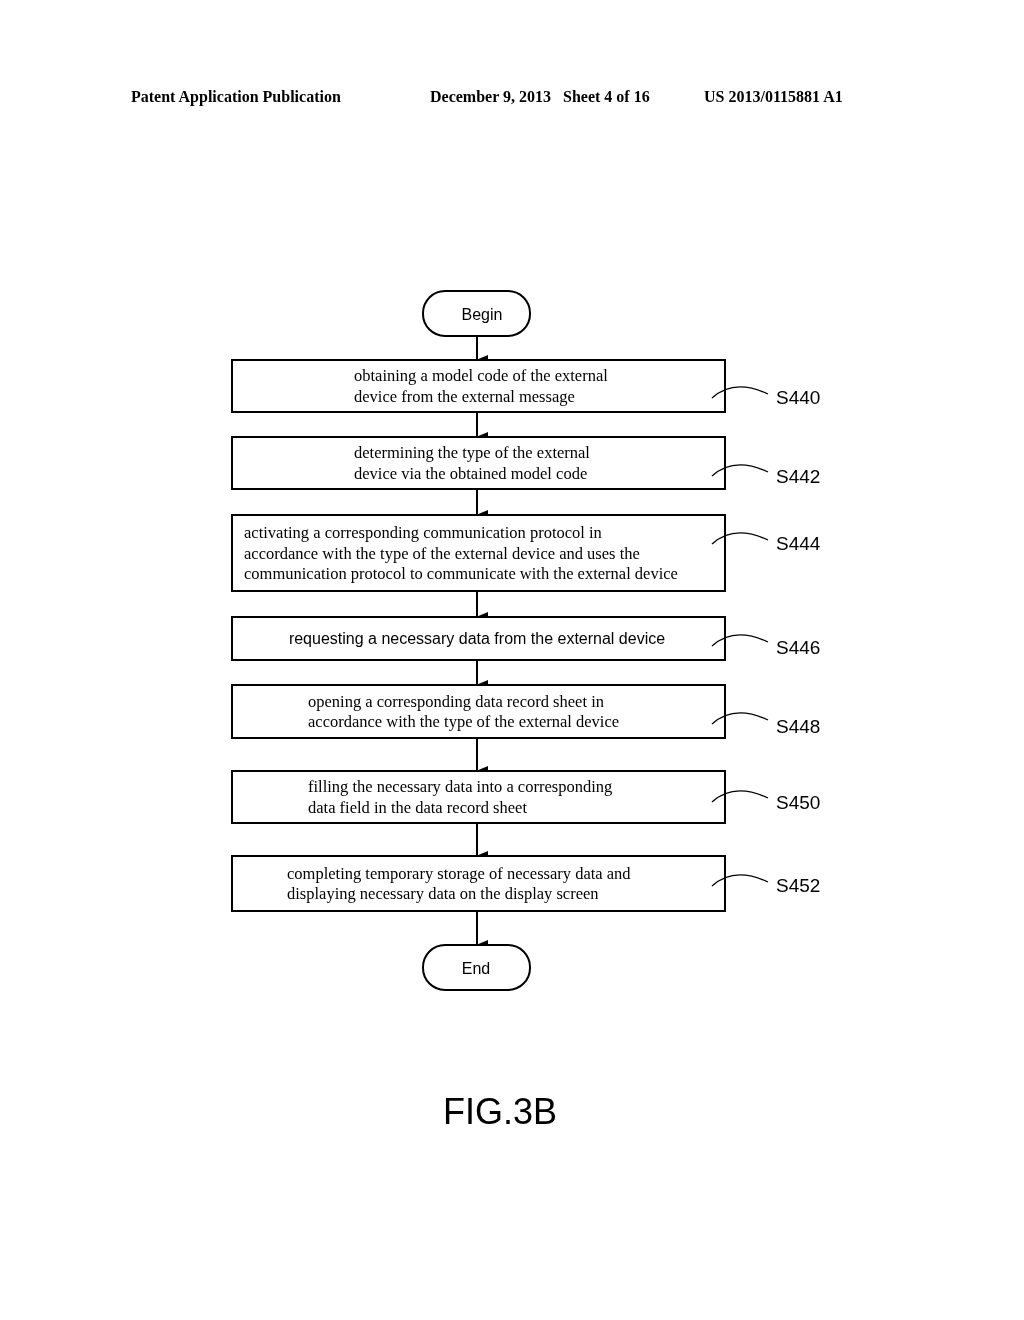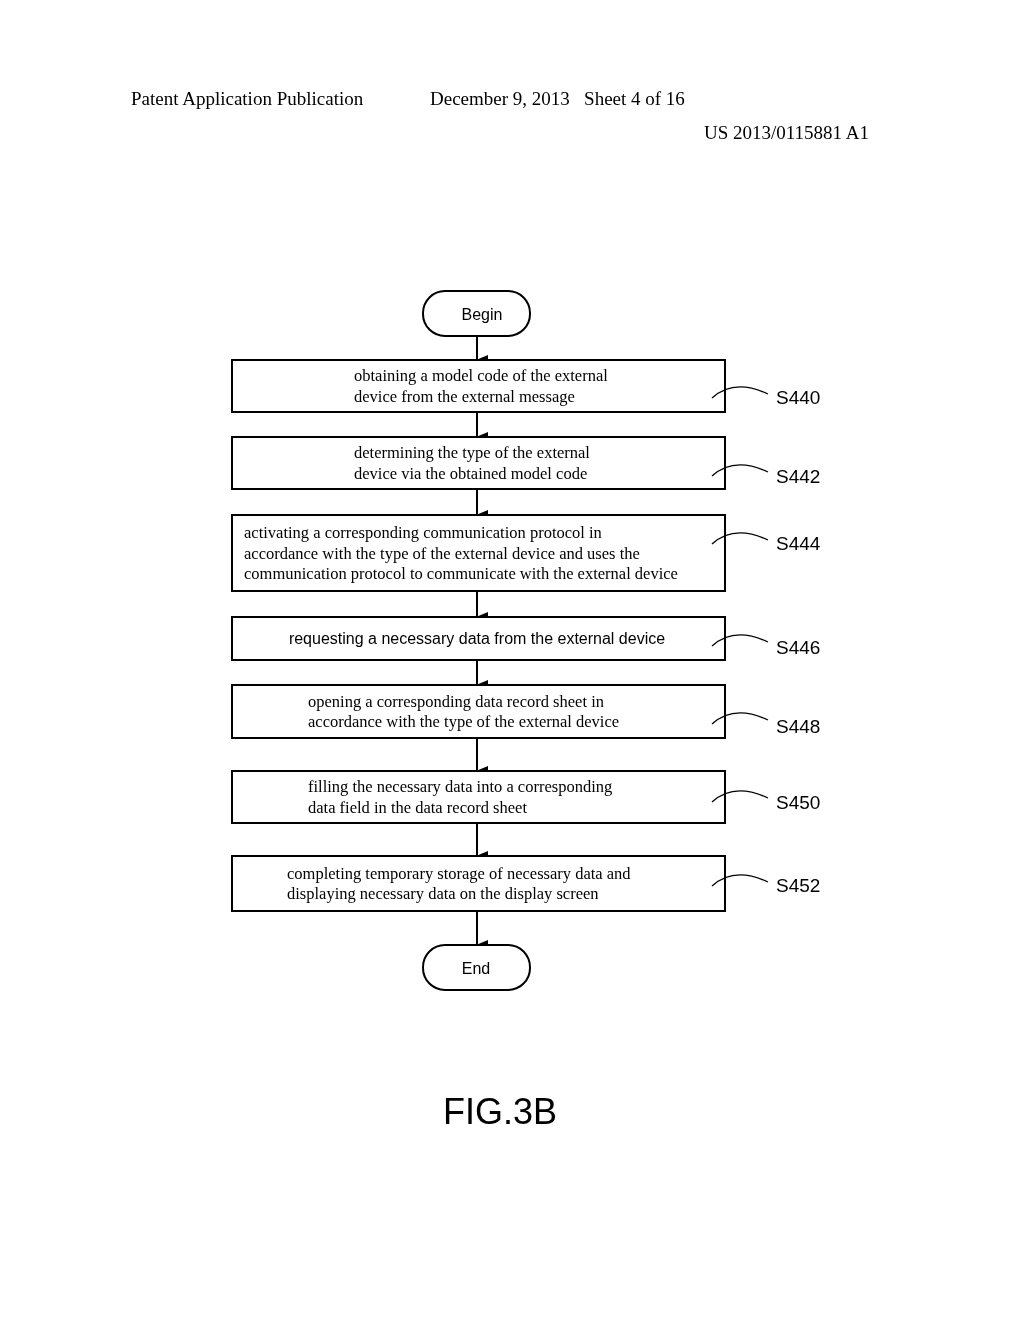--- a/index.html
+++ b/index.html
@@ -1,27 +1,27 @@
 <!DOCTYPE html>
 <html><head>
 <meta charset="utf-8">
 <style>
   html, body { margin:0; padding:0; background:#ffffff; }
   body { width:1024px; height:1320px; position:relative; overflow:hidden; color:#000; }
-  .hdr { position:absolute; top:88px; font-family:"Liberation Serif", serif; font-weight:normal; font-size:19px; white-space:nowrap; }
+  .hdr { position:absolute; top:88px; font-family:"Liberation Serif", serif; font-weight:bold; font-size:16px; white-space:nowrap; }
   svg { position:absolute; left:0; top:0; }
   .serif { font-family:"Liberation Serif", serif; font-size:16.5px; }
   .sans { font-family:"Liberation Sans", sans-serif; }
 </style>
 </head>
 <body>
 
 <div class="hdr" style="left:131px;">Patent Application Publication</div>
 <div class="hdr" style="left:430px; white-space:pre;">December 9, 2013   Sheet 4 of 16</div>
-<div class="hdr" style="left:704px;margin-top:34px;">US 2013/0115881 A1</div>
+<div class="hdr" style="left:704px;">US 2013/0115881 A1</div>
 
 <svg id="fc" width="1024" height="1320">
   <defs>
     <marker id="arr" markerWidth="10" markerHeight="12" refX="5" refY="11" orient="auto" markerUnits="userSpaceOnUse">
       <path d="M0,0 L10,0 L5,12 Z" fill="#000"></path>
     </marker>
   </defs>
   <g id="fc-g">
       <rect x="423" y="291" width="107" height="45" rx="22" ry="22" fill="#fff" stroke="#000" stroke-width="2"></rect>
       <text x="482" y="320" text-anchor="middle" font-size="16" class="sans">Begin</text>

